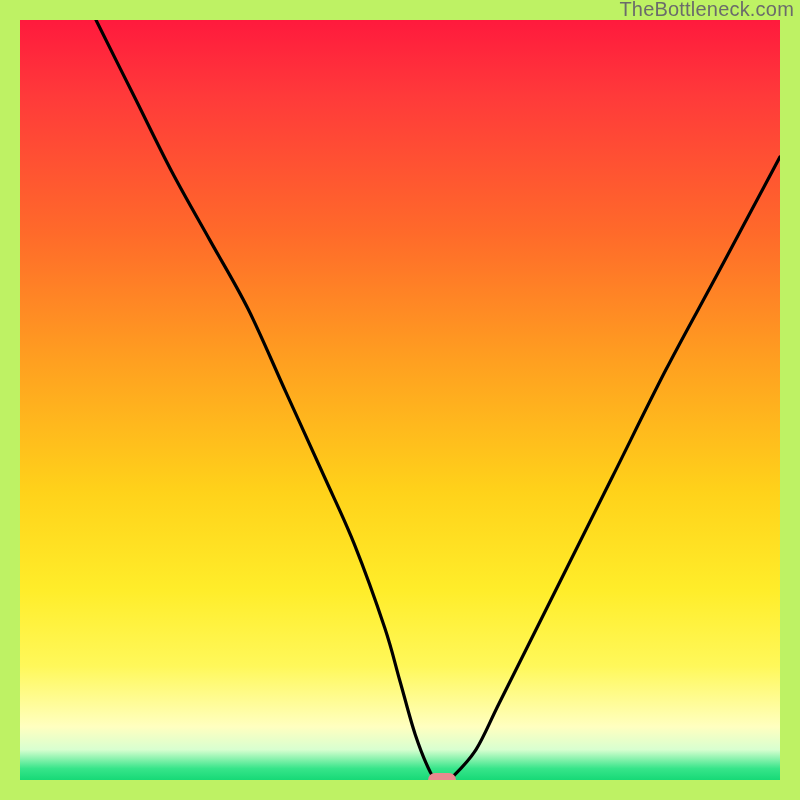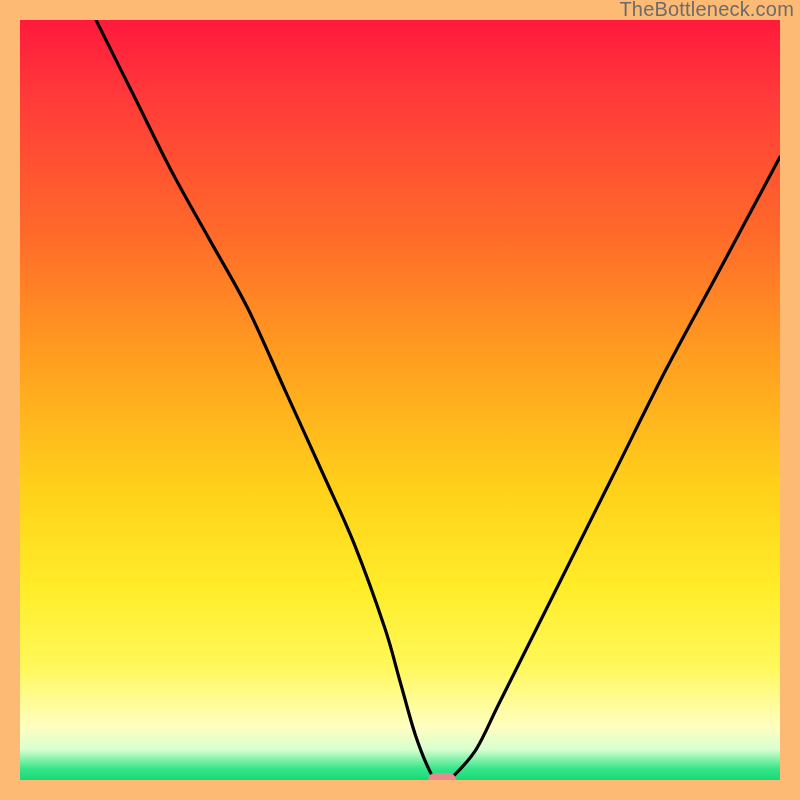--- a/index.html
+++ b/index.html
@@ -9,21 +9,21 @@
     height: 800px;
     background: #000;
     overflow: hidden;
   }
   .frame {
     position: absolute;
     left: 0;
     top: 0;
     width: 800px;
     height: 800px;
-    background: #fdba74;
+    background: #bef264;
   }
   .plot {
     position: absolute;
     left: 20px;
     top: 20px;
     width: 760px;
     height: 760px;
     overflow: hidden;
   }
   .gradient {

